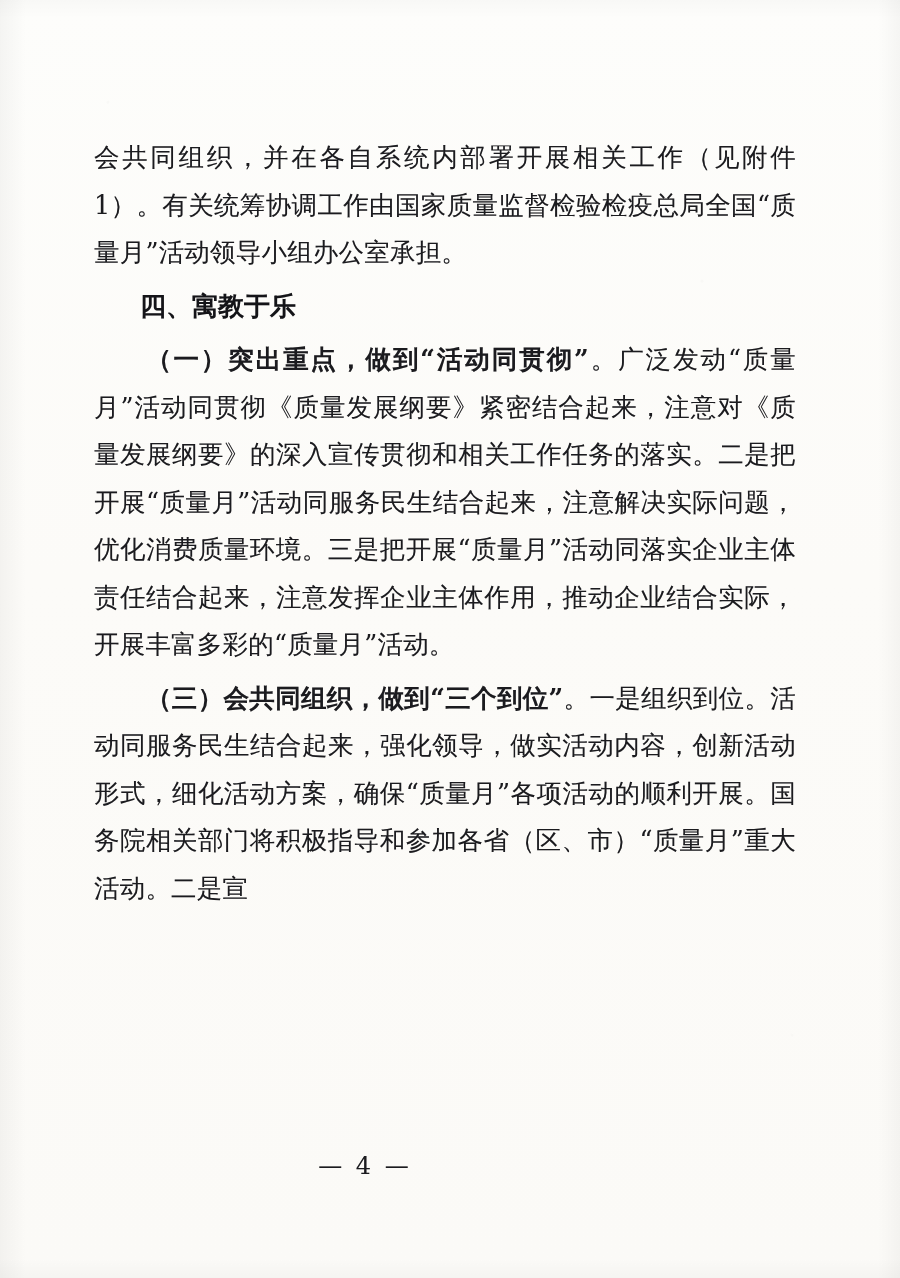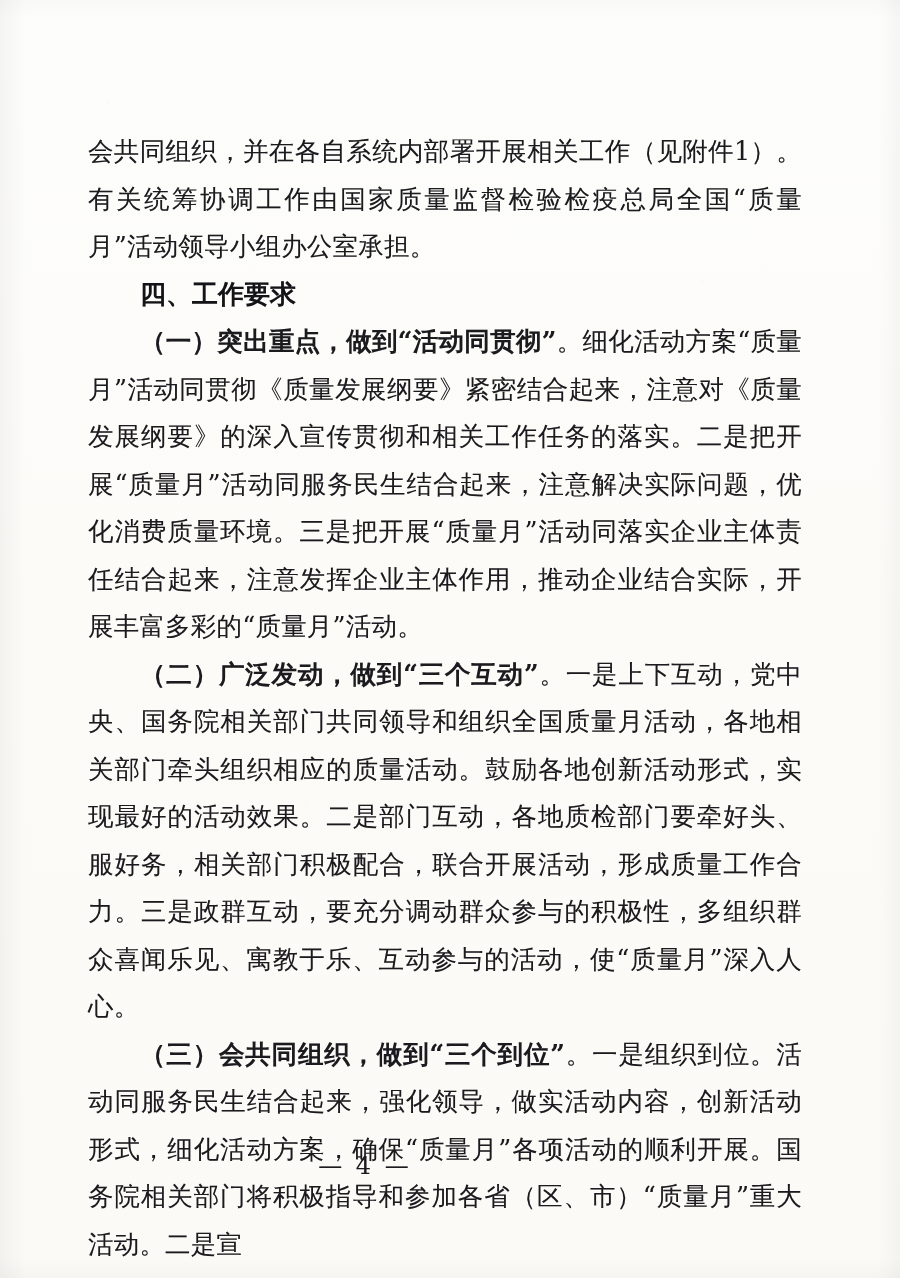--- a/index.html
+++ b/index.html
@@ -42,21 +42,21 @@
   }
 
   .content {
     position: absolute;
     left: 88px;
     top: 128px;
     width: 714px;
   }
 
   p.body-line {
-    margin: 0;
+    margin: 6px;
     font-size: 25.5px;
     line-height: 47.5px;
     color: #1b1b1f;
     letter-spacing: 0.2px;
     text-align: justify;
     text-justify: inter-character;
     white-space: pre-wrap;
     font-family: "DejaVu Serif", "Liberation Serif", serif;
   }
 
@@ -106,25 +106,24 @@
 </style>
 </head>
 <body>
 
 <div class="page">
 
   <div class="content">
 
     <p class="body-line para ink">会共同组织，并在各自系统内部署开展相关工作（见附件1）。有关统筹协调工作由国家质量监督检验检疫总局全国“质量月”活动领导小组办公室承担。</p>
 
-    <p class="heading ink">四、工作要求</p>
+    <p class="heading ink">四、寓教于乐</p>
 
-    <p class="body-line para indent2 ink"><span class="lead">（一）突出重点，做到“活动同贯彻”</span><span>。细化活动方案“质量月”活动同贯彻《质量发展纲要》紧密结合起来，注意对《质量发展纲要》的深入宣传贯彻和相关工作任务的落实。二是把开展“质量月”活动同服务民生结合起来，注意解决实际问题，优化消费质量环境。三是把开展“质量月”活动同落实企业主体责任结合起来，注意发挥企业主体作用，推动企业结合实际，开展丰富多彩的“质量月”活动。</span></p>
+    <p class="body-line para indent2 ink"><span class="lead">（一）突出重点，做到“活动同贯彻”</span><span>。广泛发动“质量月”活动同贯彻《质量发展纲要》紧密结合起来，注意对《质量发展纲要》的深入宣传贯彻和相关工作任务的落实。二是把开展“质量月”活动同服务民生结合起来，注意解决实际问题，优化消费质量环境。三是把开展“质量月”活动同落实企业主体责任结合起来，注意发挥企业主体作用，推动企业结合实际，开展丰富多彩的“质量月”活动。</span></p>
 
-    <p class="body-line para indent2 ink"><span class="lead">（二）广泛发动，做到“三个互动”</span><span>。一是上下互动，党中央、国务院相关部门共同领导和组织全国质量月活动，各地相关部门牵头组织相应的质量活动。鼓励各地创新活动形式，实现最好的活动效果。二是部门互动，各地质检部门要牵好头、服好务，相关部门积极配合，联合开展活动，形成质量工作合力。三是政群互动，要充分调动群众参与的积极性，多组织群众喜闻乐见、寓教于乐、互动参与的活动，使“质量月”深入人心。</span></p>
 
     <p class="body-line para indent2 ink"><span class="lead">（三）会共同组织，做到“三个到位”</span><span>。一是组织到位。活动同服务民生结合起来，强化领导，做实活动内容，创新活动形式，细化活动方案，确保“质量月”各项活动的顺利开展。国务院相关部门将积极指导和参加各省（区、市）“质量月”重大活动。二是宣</span></p>
 
   </div>
 
   <div class="page-number ink">— 4 —</div>
 
 </div>
 
 </body></html>

